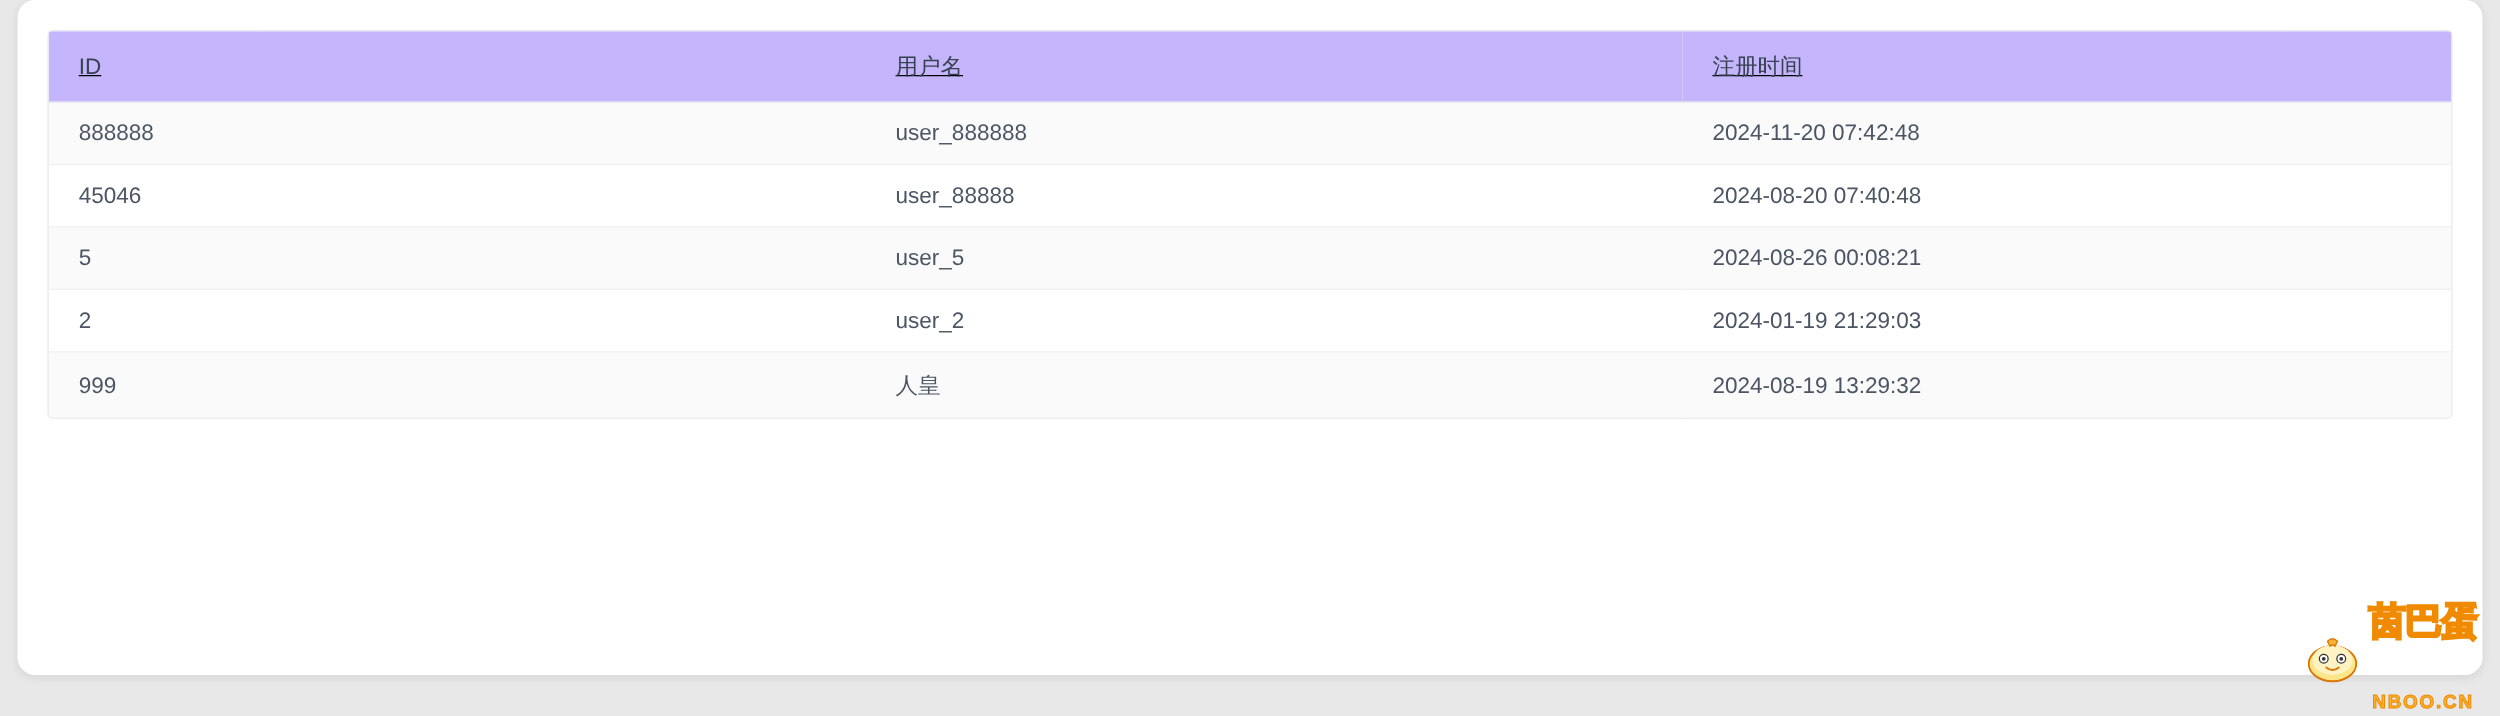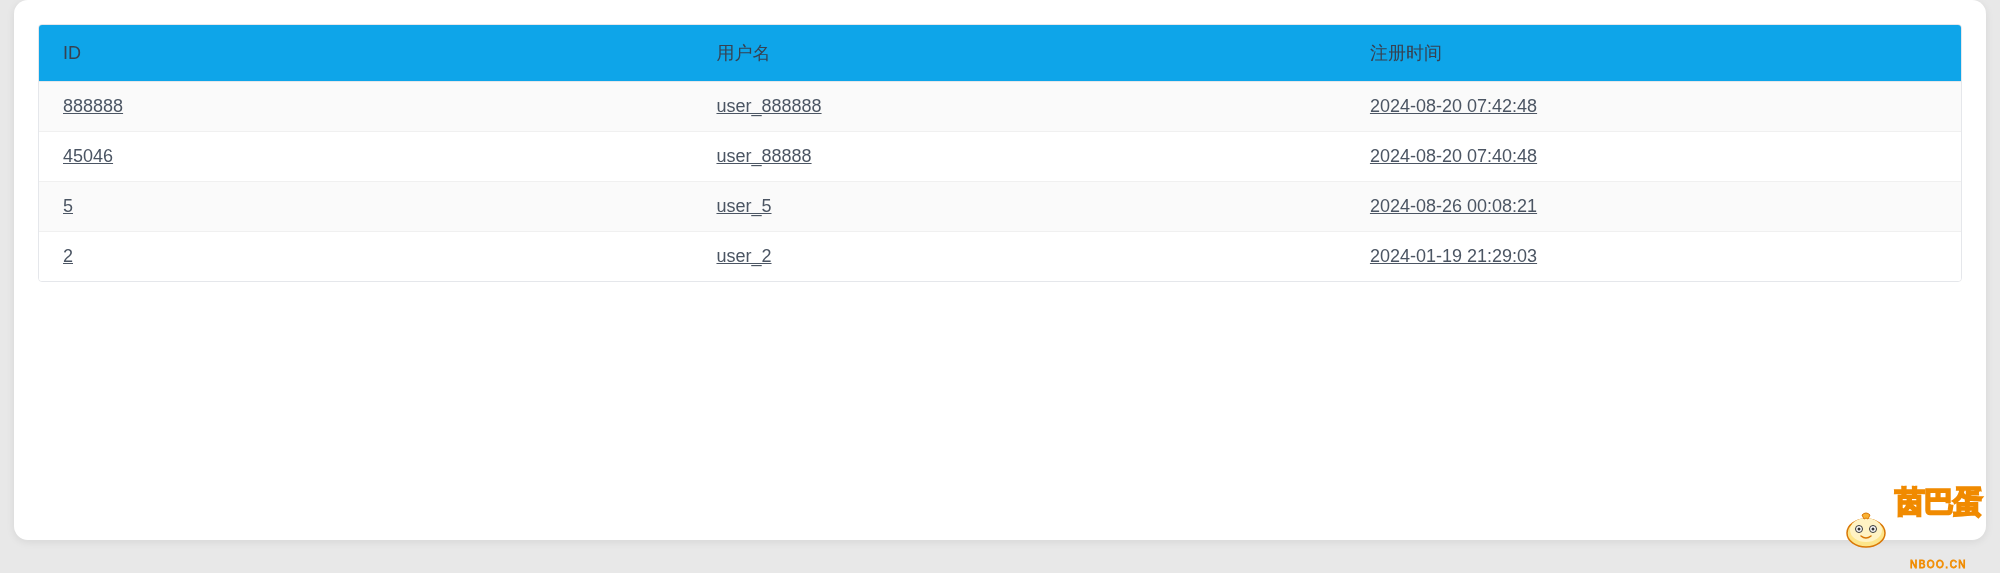--- a/index.html
+++ b/index.html
@@ -25,36 +25,36 @@
     .table-wrapper {
       border: 1px solid #e5e7eb;
       border-radius: 4px;
       overflow: hidden;
     }
     table {
       width: 100%;
       border-collapse: collapse;
     }
     thead tr {
-      background: #0ea5e9;
+      background: #c4b5fd;
+      text-decoration: underline;
     }
     th {
       text-align: left;
       padding: 16px 24px;
       font-weight: 500;
       font-size: 18px;
       color: #374151;
       border-bottom: 1px solid #e5e7eb;
     }
     td {
       padding: 14px 24px;
       font-size: 18px;
       color: #4b5563;
       border-bottom: 1px solid #f0f0f0;
-      text-decoration: underline;
     }
     tbody tr:nth-child(odd) {
       background: #fafafa;
     }
     tbody tr:nth-child(even) {
       background: #fff;
     }
     tbody tr:last-child td {
       border-bottom: none;
     }
@@ -86,22 +86,22 @@
       color: #f9b233;
       -webkit-text-stroke: 2px #f08a00;
       letter-spacing: -1px;
       line-height: 0.85;
       display: flex;
       flex-direction: column;
       align-items: center;
       gap: 48px;
     }
     .watermark-sub {
-      font-size: 10px;
-      font-weight: 400;
+      font-size: 15px;
+      font-weight: 700;
       -webkit-text-stroke: 0.8px #f08a00;
       letter-spacing: 1.5px;
       margin-top: -2px;
     }
   </style>
 </head>
 <body>
 
 <div class="card">
   <div class="table-wrapper">
@@ -110,36 +110,41 @@
         <tr>
           <th class="col-id">ID</th>
           <th class="col-username">用户名</th>
           <th class="col-time">注册时间</th>
         </tr>
       </thead>
       <tbody id="table-body">
           <tr>
             <td>888888</td>
             <td>user_888888</td>
-            <td>2024-08-20 07:42:48</td>
+            <td>2024-11-20 07:42:48</td>
           </tr>
           <tr>
             <td>45046</td>
             <td>user_88888</td>
             <td>2024-08-20 07:40:48</td>
           </tr>
           <tr>
             <td>5</td>
             <td>user_5</td>
             <td>2024-08-26 00:08:21</td>
           </tr>
           <tr>
             <td>2</td>
             <td>user_2</td>
             <td>2024-01-19 21:29:03</td>
+          </tr>
+          <tr>
+            <td>999</td>
+            <td>人皇</td>
+            <td>2024-08-19 13:29:32</td>
           </tr>
         </tbody>
     </table>
   </div>
 </div>
 
 <div class="watermark">
   <svg class="watermark-icon" viewBox="0 0 46 40">
     <ellipse cx="23" cy="24" rx="19" ry="14" fill="#fde58a" stroke="#d97706" stroke-width="1.5"></ellipse>
     <ellipse cx="23" cy="21" rx="16" ry="12" fill="#fff3c4"></ellipse>

